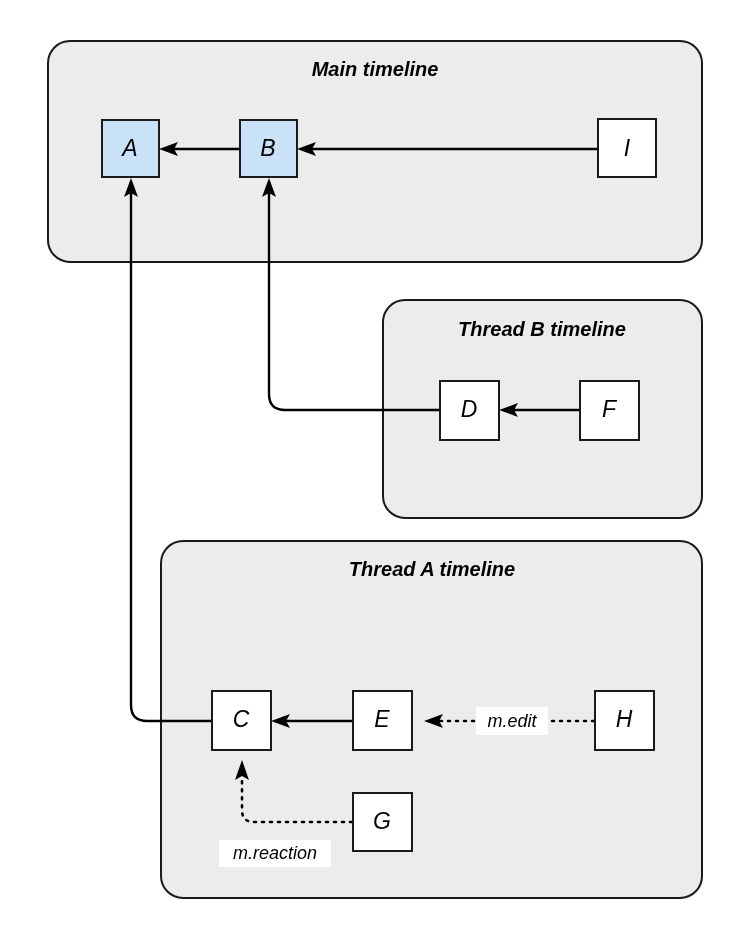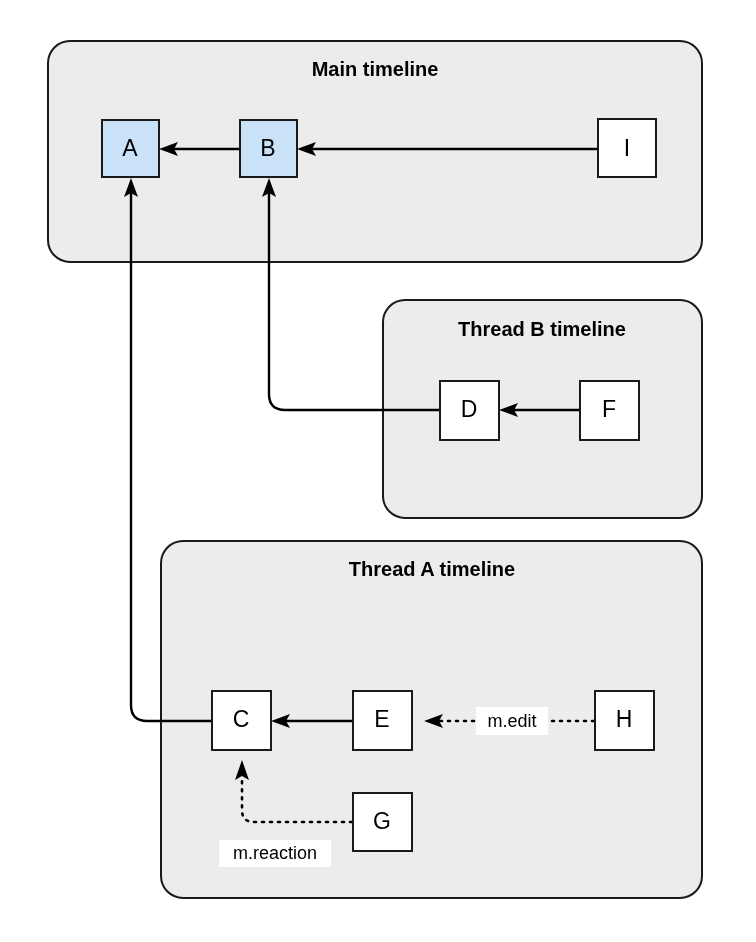--- a/index.html
+++ b/index.html
@@ -10,20 +10,21 @@
   body {
     width: 756px;
     height: 942px;
     font-family: "Liberation Sans", sans-serif;
     overflow: hidden;
   }
   #diagram-root {
     position: relative;
     width: 756px;
     height: 942px;
+    font-style: italic;
   }
   svg#diagram {
     display: block;
     width: 756px;
     height: 942px;
   }
   .container-shape {
     fill: #ececec;
     stroke: #1a1a1a;
     stroke-width: 2;

